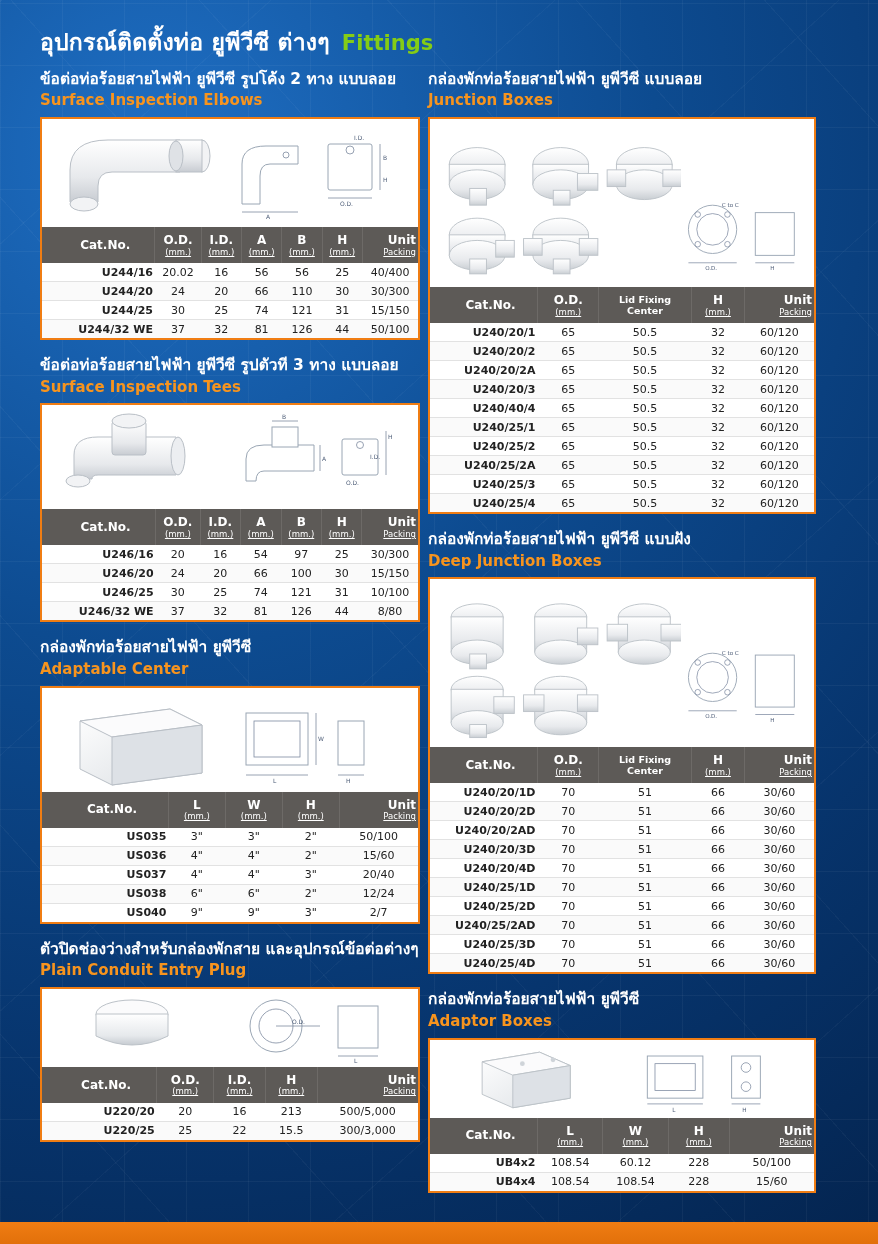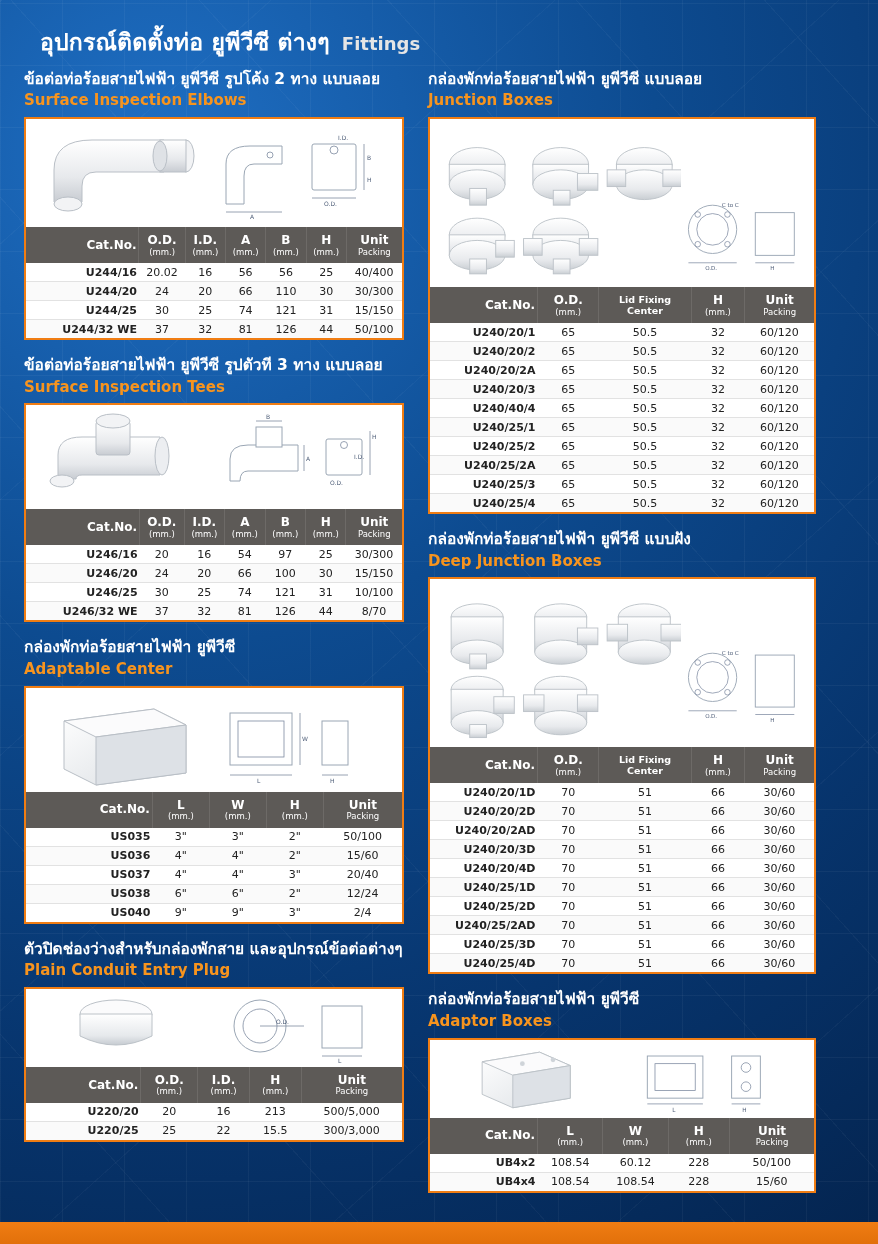--- a/index.html
+++ b/index.html
@@ -36,25 +36,25 @@
 
   
   .page-header{
     position:absolute; top:24px; left:40px; right:30px;
     display:flex; align-items:baseline; gap:12px;
   }
   .page-header .th{
     color:#ffffff; font-size:23px; font-weight:bold; letter-spacing:.2px;
   }
   .page-header .en{
-    color:#e5e5e5; font-size:18px; font-weight:bold;
+    color:#84cc16; font-size:21px; font-weight:bold;
   }
 
   
-  .col-left { position:absolute; left:24px; top:68px; width:380px; }
+  .col-left { position:absolute; left:40px; top:68px; width:380px; }
   .col-right{ position:absolute; left:428px; top:68px; width:388px; }
 
   .block { margin-bottom: 6px; }
 
   .sec-title{ margin:0 0 6px 0; line-height:1.32; }
   .sec-title .th{ color:#ffffff; font-size:15.5px; font-weight:bold; }
   .sec-title .en{ color:#f7941e; font-size:15px; font-weight:bold; }
 
   
   .card{
@@ -71,23 +71,23 @@
   table.spec{
     width:100%; border-collapse:collapse; background:#ffffff;
     font-size:11px; color:#222;
   }
   table.spec thead th{
     background:#5d5a57; color:#ffffff; font-weight:bold;
     padding:7px 2px 6px; text-align:center; vertical-align:middle;
     line-height:1.12; font-size:12px;
     border-right:1px solid #6d6a67;
   }
-  table.spec thead th:last-child{ border-right:none; }
-  table.spec thead th .sub{ display:block; font-size:8.5px; font-weight:normal; }
-  table.spec thead th.left{ text-align:right; padding-left:16px; }
+  table.spec thead th:last-child{ border-right:none;text-align:right; }
+  table.spec thead th .sub{ display:block; font-size:8.5px; font-weight:normal;text-decoration:underline; }
+  table.spec thead th.left{ text-align:center; padding-left:16px; }
   table.spec tbody td{
     padding:2.5px 2px; text-align:center; font-size:11px;
     border-bottom:1px solid #e2e2e2;
   }
   table.spec tbody tr:last-child td{ border-bottom:none; }
   table.spec tbody td.cat{ text-align:right; padding-left:10px; font-weight:bold; font-size:11px; }
   table.spec tbody tr:nth-child(even){ background:#fafafa; }
 
   
   .photo { flex:0 0 auto; }
@@ -282,21 +282,21 @@
               <td>31</td>
               <td>10/100</td>
             </tr>
             <tr>
               <td class="cat">U246/32 WE</td>
               <td>37</td>
               <td>32</td>
               <td>81</td>
               <td>126</td>
               <td>44</td>
-              <td>8/70</td>
+              <td>8/80</td>
             </tr>
           </tbody>
         </table>
       </div>
     </div>
 
     <div class="block" style="margin-top:14px;">
       <div class="sec-title">
         <span class="th">กล่องพักท่อร้อยสายไฟฟ้า ยูพีวีซี</span><br>
         <span class="en">Adaptable Center</span>
@@ -364,21 +364,21 @@
               <td>6"</td>
               <td>6"</td>
               <td>2"</td>
               <td>12/24</td>
             </tr>
             <tr>
               <td class="cat">US040</td>
               <td>9"</td>
               <td>9"</td>
               <td>3"</td>
-              <td>2/4</td>
+              <td>2/7</td>
             </tr>
           </tbody>
         </table>
       </div>
     </div>
 
     <div class="block" style="margin-top:14px;">
       <div class="sec-title">
         <span class="th">ตัวปิดช่องว่างสำหรับกล่องพักสาย และอุปกรณ์ข้อต่อต่างๆ</span>
         <span class="en">Plain Conduit Entry Plug</span>

